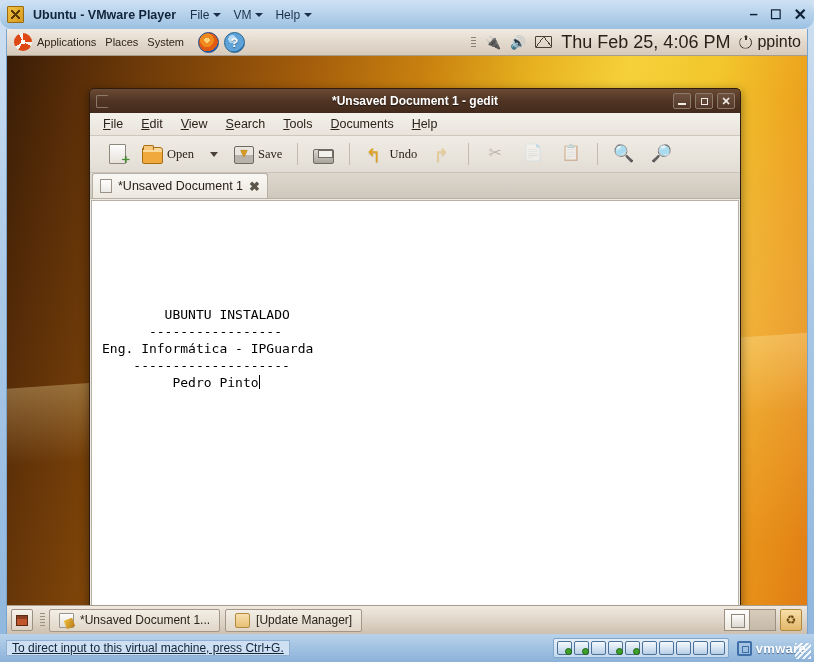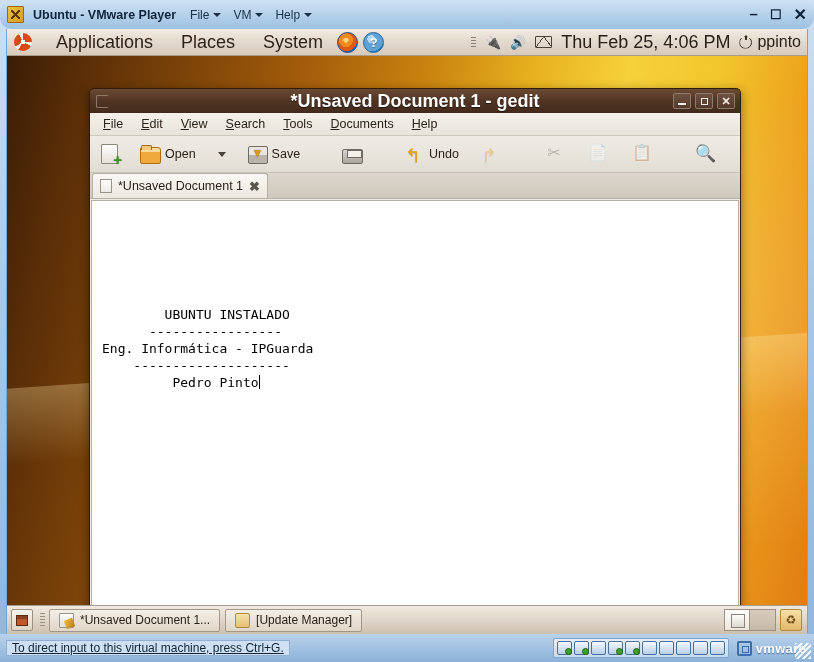--- a/index.html
+++ b/index.html
@@ -80,21 +80,21 @@
   #ubuntu-logo {
     width: 18px; height: 18px; margin-left: 7px; border-radius: 50%;
     background:
       radial-gradient(circle at 50% 50%, #ffffff 0 18%, transparent 19%),
       conic-gradient(#dd4814 0deg 90deg, #f5f1ec 90deg 118deg,
                      #dd4814 118deg 212deg, #f5f1ec 212deg 240deg,
                      #dd4814 240deg 334deg, #f5f1ec 334deg 360deg);
     position: relative;
   }
   .panel-menu {
-    font-size: 18px; color: #30231a; margin-left: 20px; cursor: default;
+    font-size: 11px; color: #30231a; margin-left: 1px; cursor: default;
     padding: 2px 4px;
   }
   #panel-launchers { display: flex; align-items: center; gap: 5px; margin-left: 10px; }
   .launcher { width: 21px; height: 21px; border-radius: 50%; position: relative; }
   .launcher.firefox {
     background: radial-gradient(circle at 42% 38%, #ffd27a 0 16%, #f08a1e 17% 42%, #e05a13 43% 68%, #2a5fa8 69% 100%);
     border: 1px solid #1a4a8a;
   }
   .launcher.help {
     background: radial-gradient(circle at 38% 32%, #b4d9f5 0 22%, #5fa2d8 23% 70%, #2f78b5 71% 100%);
@@ -244,21 +244,21 @@
     border-radius: 5px 5px 0 0;
     display: flex; align-items: center; position: relative;
   }
   #gedit-app-ico {
     width: 13px; height: 13px; margin-left: 6px; border-radius: 2px;
     border: 1.5px solid #a08f80; border-right-color: transparent;
     opacity: .75;
   }
   #gedit-title {
     position: absolute; left: 0; right: 0; text-align: center;
-    font-weight: bold; font-size: 18px; color: #ffffff;
+    font-weight: bold; font-size: 12px; color: #ffffff;
     text-shadow: 0 1px 1px rgba(0,0,0,.6);
     pointer-events: none;
   }
   #gedit-winbtns {
     margin-left: auto; display: flex; gap: 4px; padding-right: 5px; z-index: 2;
   }
   .gbtn {
     width: 18px; height: 16px;
     border: 1px solid #8e7a68; border-radius: 2px;
     background: linear-gradient(180deg,#6e5140,#53392a);
@@ -286,24 +286,25 @@
     padding-left: 4px;
   }
   .gmenu {
     font-size: 12.5px; color: #2b2219; padding: 3px 9px; cursor: default;
     white-space: nowrap;
   }
   .gmenu u { text-decoration: underline; }
 
   
   #gedit-toolbar {
-    height: 37px; display: flex; align-items: center; gap: 12px;
+    height: 37px; display: flex; align-items: center; gap: 6px;
     background: linear-gradient(180deg,#f0ece5,#e2ddd4);
     border-bottom: 1px solid #c8c2b8;
-    padding: 0 4px;
+    padding: 0 12px;
+    font-family: Liberation Serif, serif;
   }
   .tbtn {
     height: 30px; display: flex; align-items: center; gap: 4px;
     padding: 0 5px; border-radius: 3px;
     font-size: 12.5px; color: #2b2219; white-space: nowrap;
   }
   .tbtn.disabled { opacity: .38; }
   .tsep { width: 1px; height: 22px; background: #c2bbb0; margin: 0 4px; }
   .ic { width: 22px; height: 22px; position: relative; flex: 0 0 auto; }
 

